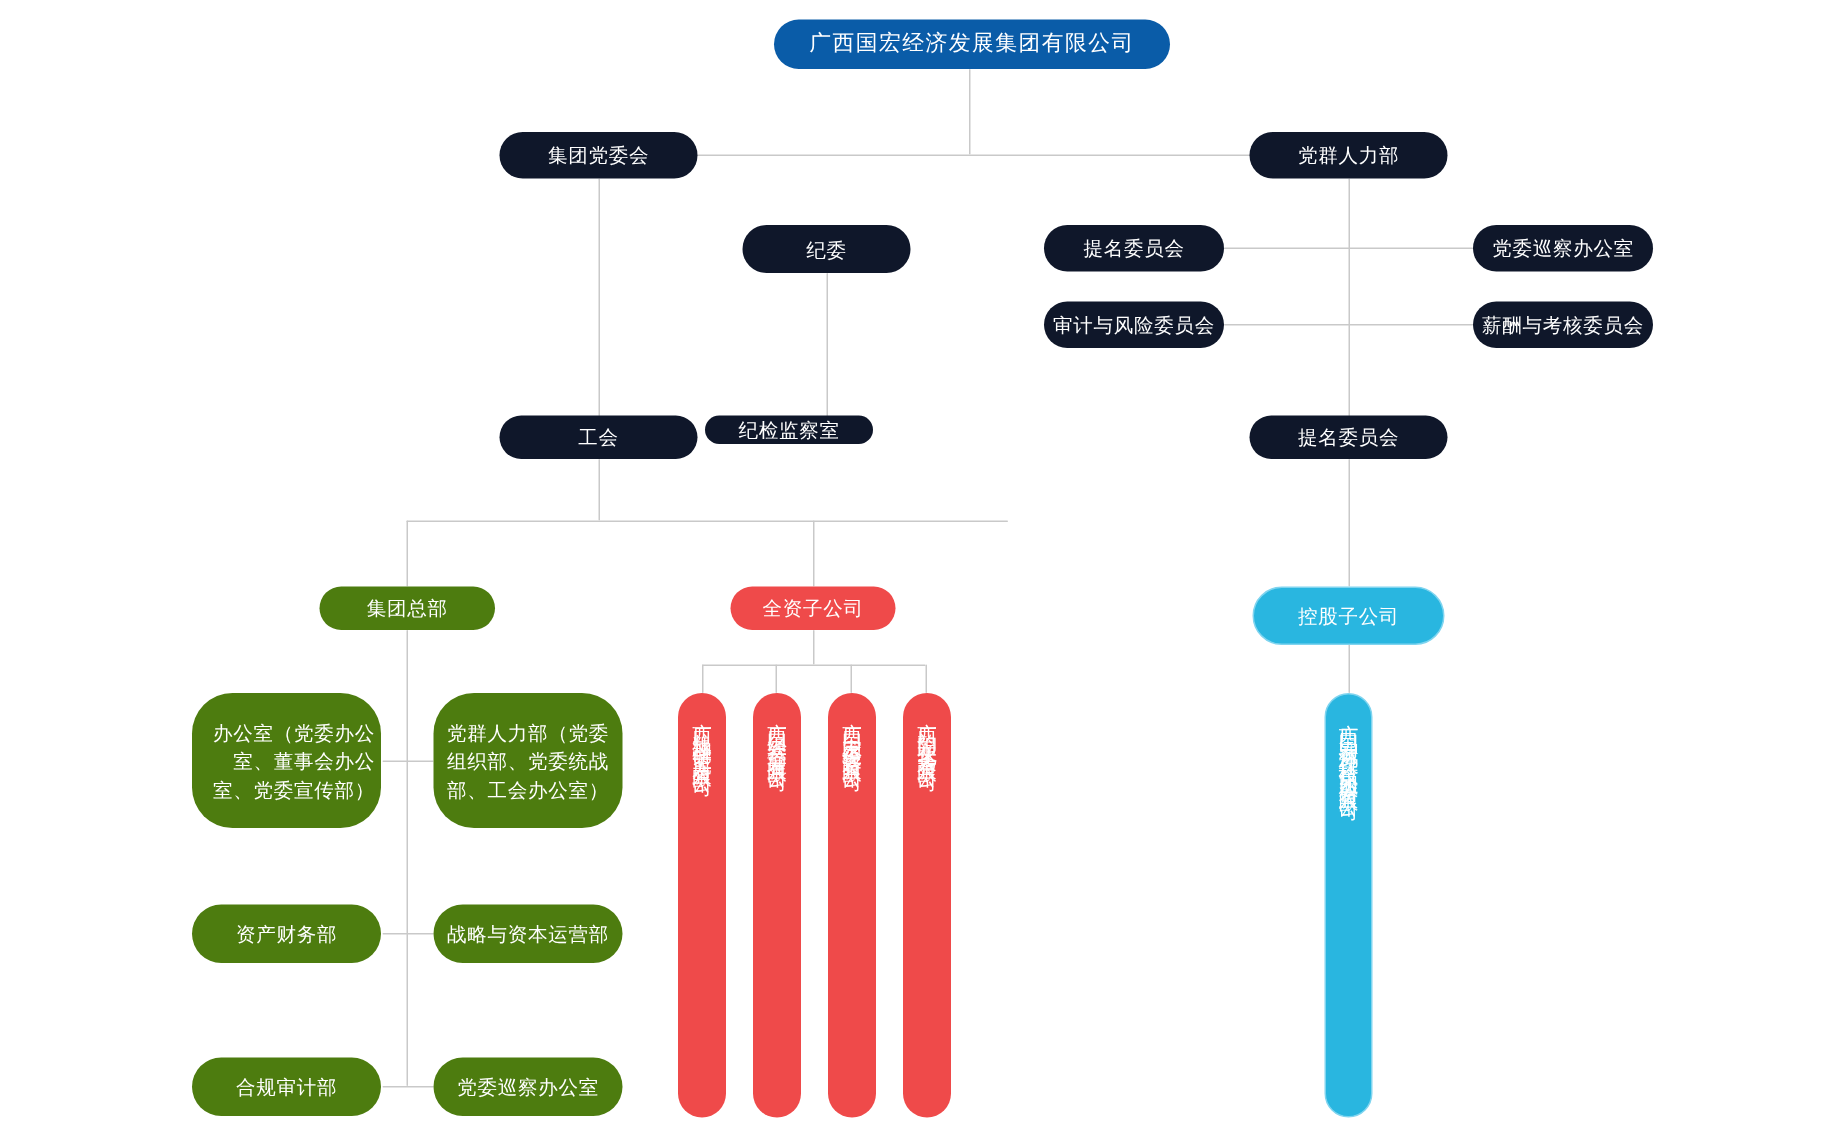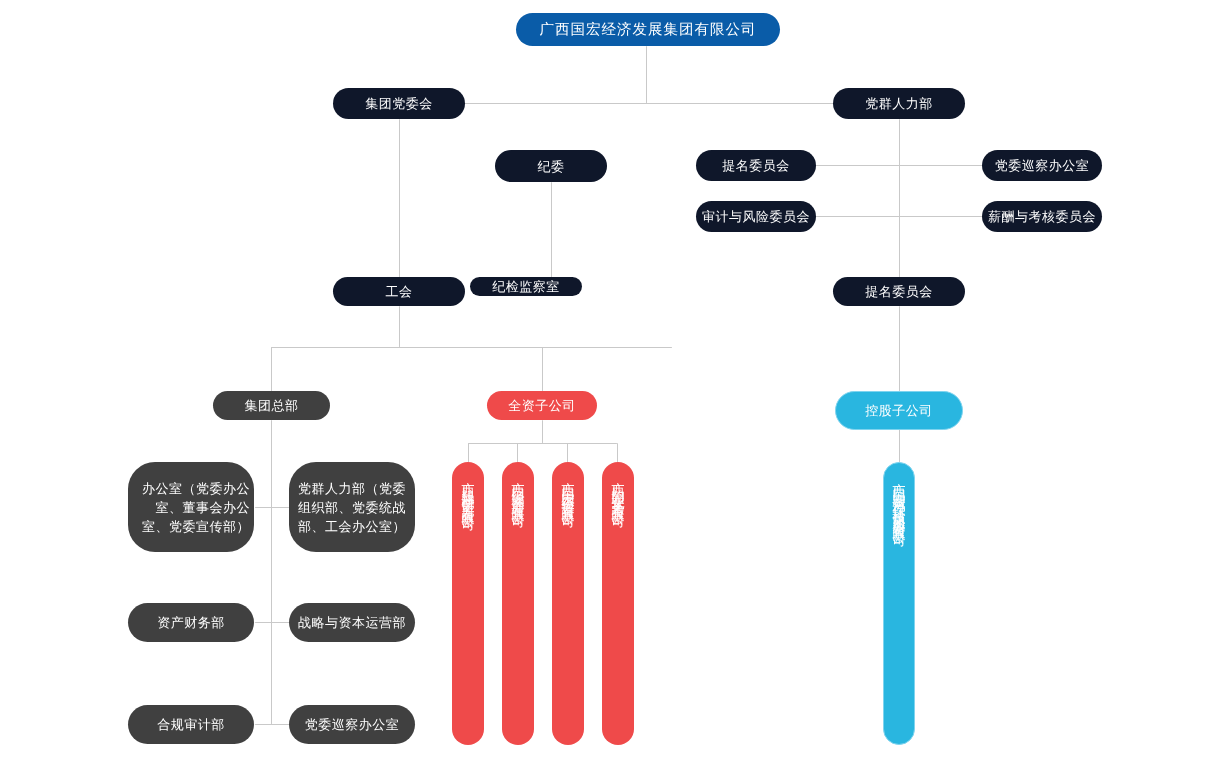--- a/index.html
+++ b/index.html
@@ -20,21 +20,21 @@
     color: #ffffff;
     font-size: 13px;
     line-height: 17px;
     letter-spacing: 0.5px;
     z-index: 5;
     padding: 2px 4px;
     font-weight: 400;
   }
   .node.root      { background: #0a5ca8; font-size: 14.5px; letter-spacing: 1px; }
   .node.blue      { background: #0f172a; }
-  .node.orange    { background: #404040; }
+  .node.orange    { background: #4d7c0f; }
   .node.red       { background: #ef4a4a; }
   .node.cyan      { background: #29b6e0; border: 1px solid #7fd4ef; }
 
   .node.vert {
     writing-mode: vertical-rl;
     text-orientation: upright;
     letter-spacing: 3px;
     line-height: 1;
     padding: 10px 2px;
     justify-content: flex-start;

